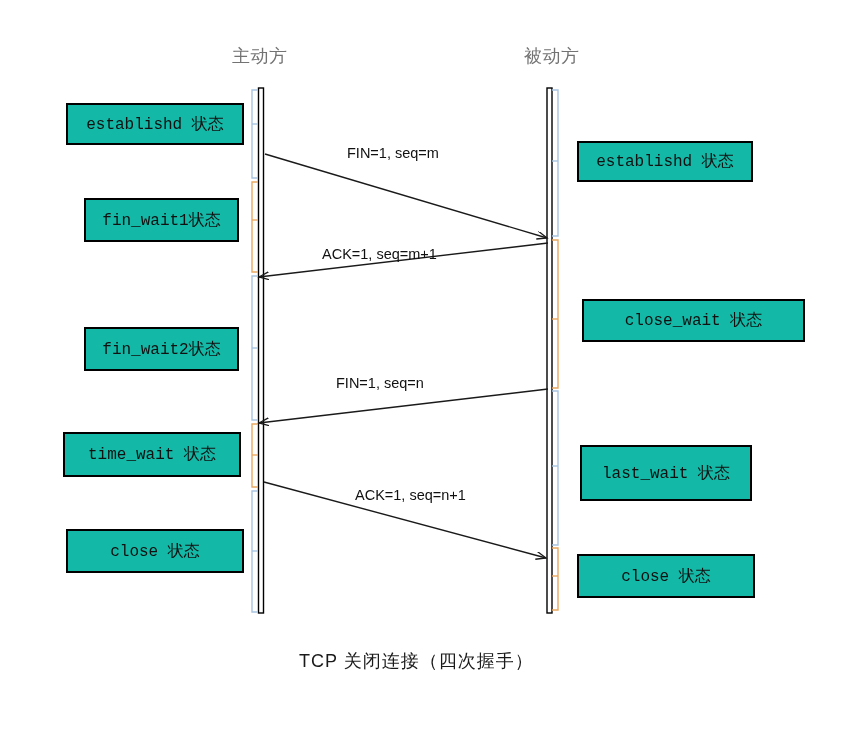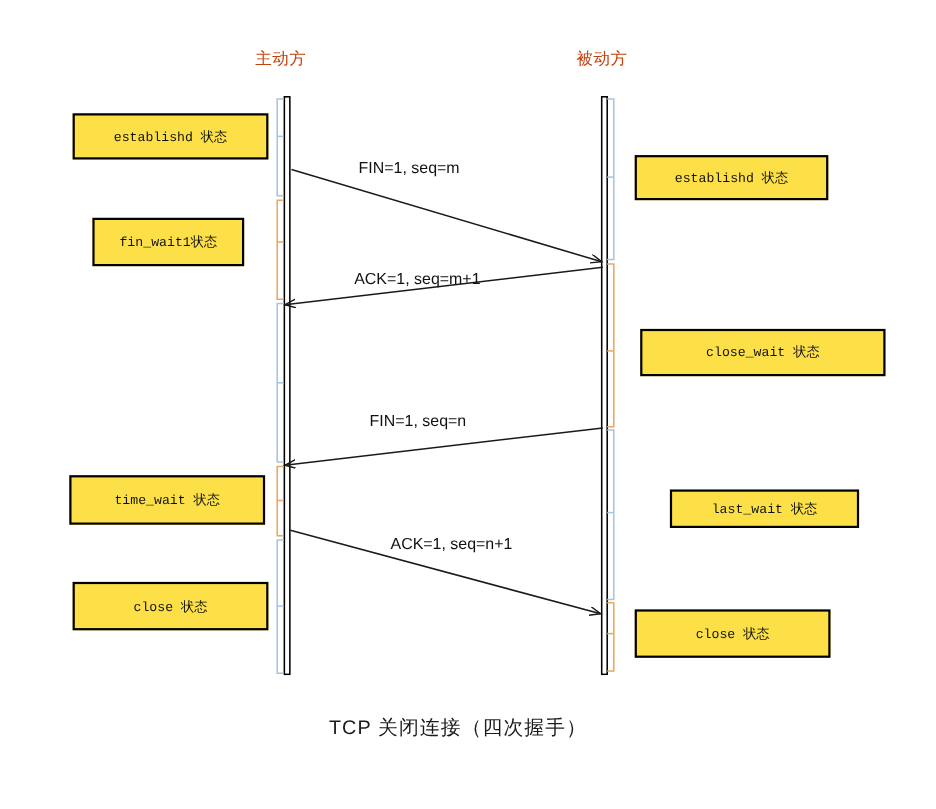--- a/index.html
+++ b/index.html
@@ -22,35 +22,35 @@
   }
   .svg-layer {
     position: absolute;
     left: 0; top: 0;
     width: 851px;
     height: 735px;
   }
   .lane-title {
     position: absolute;
     font-family: Liberation Sans, sans-serif;
-    font-size: 15px;
-    color: #c2410c;
+    font-size: 18px;
+    color: #737373;
     white-space: nowrap;
     letter-spacing: 0.5px;
   }
   .state-box {
     position: absolute;
     box-sizing: border-box;
     border: 2.5px solid #000000;
-    background: #fde047;
+    background: #14b8a6;
     display: flex;
     align-items: center;
     justify-content: center;
     font-family: "Liberation Mono", monospace;
-    font-size: 12px;
+    font-size: 16px;
     color: #111111;
     white-space: nowrap;
   }
   .msg-label {
     position: absolute;
     font-family: "Liberation Sans", sans-serif;
     font-size: 14.5px;
     color: #111111;
     white-space: nowrap;
     letter-spacing: 0px;
@@ -128,36 +128,37 @@
 
     <line x1="548" y1="243" x2="259" y2="277" stroke="#1a1a1a" stroke-width="1.4" marker-end="url(#arrowhead-l)"></line>
 
     <line x1="548" y1="389" x2="259" y2="423" stroke="#1a1a1a" stroke-width="1.4" marker-end="url(#arrowhead-l)"></line>
 
     <line x1="264" y1="482" x2="546" y2="558" stroke="#1a1a1a" stroke-width="1.4" marker-end="url(#arrowhead-r)"></line>
   </svg>
 
   <div class="state-box" style="left:66px; top:103px; width:178px; height:42px;">establishd 状态</div>
 
-  <div class="state-box" style="left:84px; top:198px; width:138px; height:44px;">fin_wait1状态</div>
+  <div class="state-box" style="left:84px; top:198px; width:155px; height:44px;">fin_wait1状态</div>
 
+  <div class="state-box" style="left:84px; top:327px; width:155px; height:44px;">fin_wait2状态</div>
 
   <div class="state-box" style="left:63px; top:432px; width:178px; height:45px;text-align:center;">time_wait 状态</div>
 
   <div class="state-box" style="left:66px; top:529px; width:178px; height:44px;">close 状态</div>
 
   <div class="state-box" style="left:577px; top:141px; width:176px; height:41px;">establishd 状态</div>
 
   <div class="state-box" style="left:582px; top:299px; width:223px; height:43px;">close_wait 状态</div>
 
-  <div class="state-box" style="left:609px; top:445px; width:172px; height:35px;">last_wait 状态</div>
+  <div class="state-box" style="left:580px; top:445px; width:172px; height:56px;">last_wait 状态</div>
 
   <div class="state-box" style="left:577px; top:554px; width:178px; height:44px;">close 状态</div>
 
-  <div class="msg-label" style="left:326px; top:145px;">FIN=1, seq=m</div>
+  <div class="msg-label" style="left:347px; top:145px;">FIN=1, seq=m</div>
 
   <div class="msg-label" style="left:322px; top:246px;">ACK=1, seq=m+1</div>
 
   <div class="msg-label" style="left:336px; top:375px;">FIN=1, seq=n</div>
 
   <div class="msg-label" style="left:355px; top:487px;">ACK=1, seq=n+1</div>
 
   <div class="caption" style="left:277px; top:649px;">TCP 关闭连接（四次握手）</div>
 
 </div>

